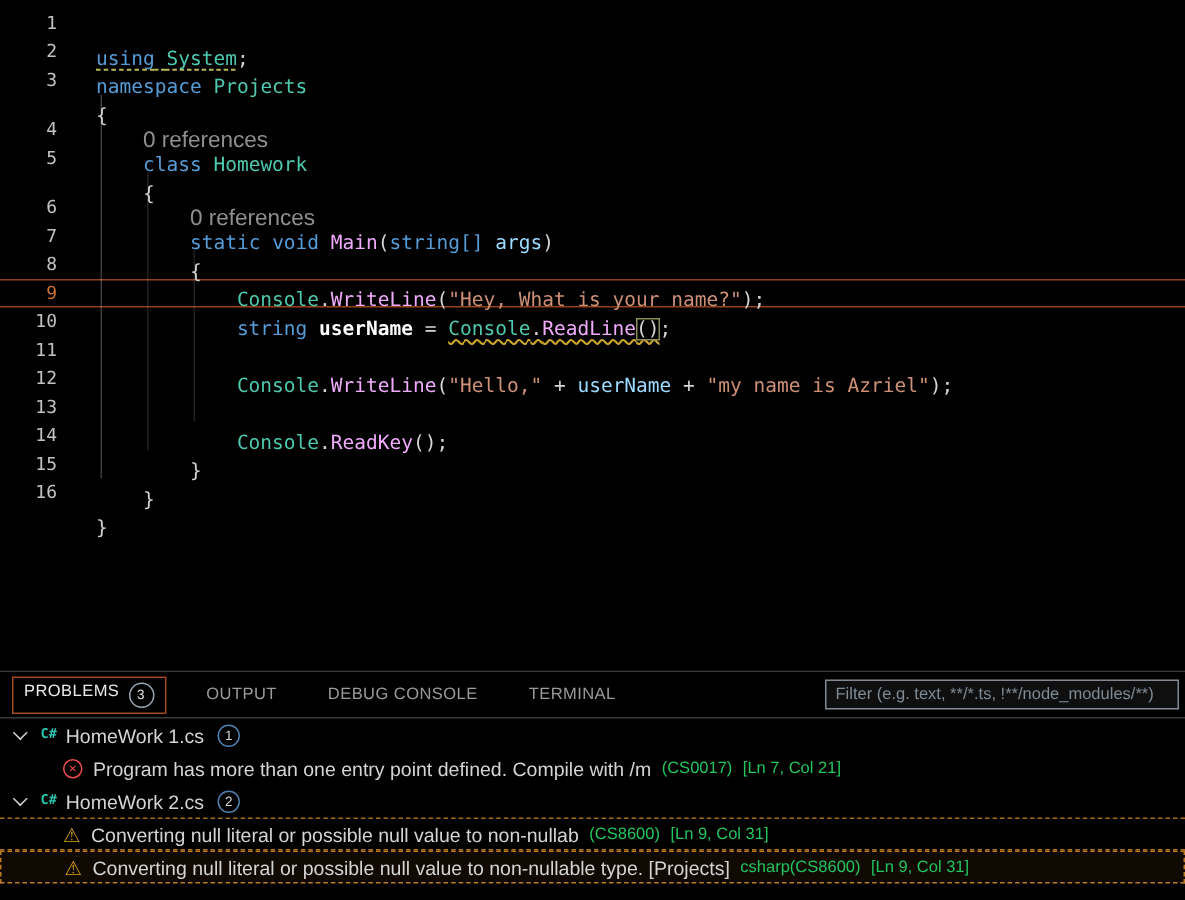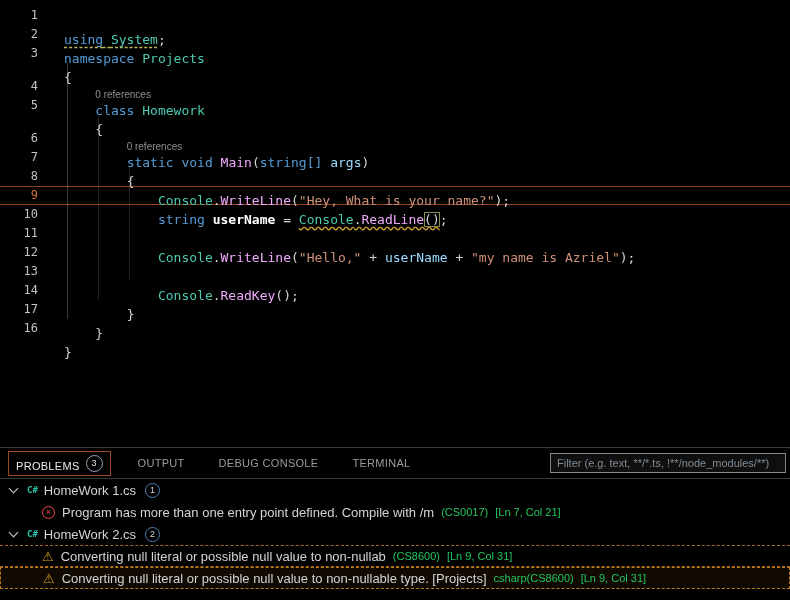--- a/index.html
+++ b/index.html
@@ -8,39 +8,39 @@
     font-family:"DejaVu Sans Mono", monospace;
   }
   
   .editor{height:447px;box-sizing:border-box;padding-top:6px;position:relative;background:#000;}
   .line{display:flex;height:19px;line-height:19px;font-size:13px;white-space:pre;}
   .line.codelens{height:14px;line-height:14px;}
   .gutter{width:38px;flex:none;text-align:right;color:#c2c2c2;font-size:12px;}
   .content{padding-left:26px;margin-top:24px;}
   .line.active{box-sizing:border-box;border-top:1px solid #95421a;border-bottom:1px solid #95421a;line-height:17px;}
   .line.active .gutter{color:#d0722f;}
-  .codelens-text{font-family:"Liberation Sans",sans-serif;font-size:10px;color:#8f8f8f;}
+  .codelens-text{font-family:"Liberation Sans",sans-serif;font-size:15px;color:#8f8f8f;}
   .tok-kw{color:#569cd6;}
   .tok-type{color:#4ec9b0;}
   .tok-method{color:#f0abfc;}
   .tok-str{color:#ce9178;}
   .tok-var{color:#9cdcfe;}
   .tok-plain{color:#d4d4d4;}
   .tok-decl{color:#ffffff;font-weight:bold;}
   .u-dashed{text-decoration:underline;text-decoration-style:dashed;text-decoration-color:#b9b958;text-underline-offset:3px;text-decoration-skip-ink:none;}
   .u-wavy{text-decoration:underline;text-decoration-style:wavy;text-decoration-color:#cda62c;text-underline-offset:2px;text-decoration-skip-ink:none;}
   .bracket{outline:1px solid #8a8a55;outline-offset:-1px;}
   .guide{position:absolute;width:1px;background:rgba(200,200,200,0.16);}
   .guide.strong{background:rgba(200,200,200,0.30);}
   
   .panel{height:153px;box-sizing:border-box;border-top:1px solid #3a3a3a;background:#000;
          font-family:"Liberation Sans",sans-serif;}
   .panel-header{height:31px;box-sizing:border-box;border-bottom:1px solid #3a3a3a;display:flex;align-items:center;padding:0 4px 0 8px;}
   .tabs{display:flex;align-items:center;gap:20px;}
-  .tab{font-size:11px;color:#9b9b9b;display:flex;align-items:flex-end;gap:6px;padding:3px 7px;cursor:default;letter-spacing:.3px;}
+  .tab{font-size:11px;color:#9b9b9b;display:flex;align-items:flex-start;gap:6px;padding:3px 7px;cursor:default;letter-spacing:.3px;}
   .tab.active{color:#eaeaea;border:1px solid #9e4a20;}
   .tab-badge{width:15px;height:15px;border-radius:50%;border:1px solid #97a7b5;font-size:9px;display:flex;align-items:center;justify-content:center;color:#e0e0e0;flex:none;}
   .filter{margin-left:auto;}
   .filter input{width:236px;height:20px;box-sizing:border-box;background:#0f0f0f;border:1px solid #818a92;color:#c7c7c7;font-size:11px;padding:0 6px;font-family:"Liberation Sans",sans-serif;outline:none;margin-left:44px;}
   .filter input::placeholder{color:#7f8b95;}
   .tree-row{height:22px;box-sizing:border-box;display:flex;align-items:center;font-size:13px;color:#d4d4d4;}
   .row-file{padding-left:10px;gap:6px;}
   .row-issue{padding-left:42px;gap:7px;}
   .chevron{width:6px;height:6px;border-right:1.2px solid #cfcfcf;border-bottom:1.2px solid #cfcfcf;transform:rotate(45deg);margin:-3px 4px 0 0;flex:none;}
   .cs-icon{color:#2ec5ae;font-size:9px;font-weight:bold;font-family:"DejaVu Sans Mono",monospace;flex:none;}
@@ -66,21 +66,21 @@
       <div class="line codelens"><div class="gutter"></div><div class="content"><span>        </span><span class="codelens-text">0 references</span></div></div>
       <div class="line"><div class="gutter">6</div><div class="content"><span>        </span><span class="tok-kw">static</span><span class="tok-plain"> </span><span class="tok-kw">void</span><span class="tok-plain"> </span><span class="tok-method">Main</span><span class="tok-plain">(</span><span class="tok-kw">string[]</span><span class="tok-plain"> </span><span class="tok-var">args</span><span class="tok-plain">)</span></div></div>
       <div class="line"><div class="gutter">7</div><div class="content"><span>        </span><span class="tok-plain">{</span></div></div>
       <div class="line"><div class="gutter">8</div><div class="content"><span>            </span><span class="tok-type">Console</span><span class="tok-plain">.</span><span class="tok-method">WriteLine</span><span class="tok-plain">(</span><span class="tok-str">"Hey, What is your name?"</span><span class="tok-plain">);</span></div></div>
       <div class="line active"><div class="gutter">9</div><div class="content"><span>            </span><span class="tok-kw">string</span><span class="tok-plain"> </span><span class="tok-decl">userName</span><span class="tok-plain"> = </span><span class="tok-type u-wavy">Console</span><span class="tok-plain u-wavy">.</span><span class="tok-method u-wavy">ReadLine</span><span class="tok-plain u-wavy bracket">()</span><span class="tok-plain">;</span></div></div>
       <div class="line"><div class="gutter">10</div><div class="content"></div></div>
       <div class="line"><div class="gutter">11</div><div class="content"><span>            </span><span class="tok-type">Console</span><span class="tok-plain">.</span><span class="tok-method">WriteLine</span><span class="tok-plain">(</span><span class="tok-str">"Hello,"</span><span class="tok-plain"> + </span><span class="tok-var">userName</span><span class="tok-plain"> + </span><span class="tok-str">"my name is Azriel"</span><span class="tok-plain">);</span></div></div>
       <div class="line"><div class="gutter">12</div><div class="content"></div></div>
       <div class="line"><div class="gutter">13</div><div class="content"><span>            </span><span class="tok-type">Console</span><span class="tok-plain">.</span><span class="tok-method">ReadKey</span><span class="tok-plain">();</span></div></div>
       <div class="line"><div class="gutter">14</div><div class="content"><span>        </span><span class="tok-plain">}</span></div></div>
-      <div class="line"><div class="gutter">17</div><div class="content"><span>    </span><span class="tok-plain">}</span></div></div>
+      <div class="line"><div class="gutter">15</div><div class="content"><span>    </span><span class="tok-plain">}</span></div></div>
       <div class="line"><div class="gutter">16</div><div class="content"><span class="tok-plain">}</span></div></div>
     </div>
   <div class="guide strong" style="left:67px;top:63px;height:256px;"></div>
   <div class="guide" style="left:98px;top:115px;height:185px;"></div>
   <div class="guide" style="left:129px;top:167px;height:114px;"></div>
 </div>
 
 <div class="panel">
   <div class="panel-header">
     <div class="tabs">

